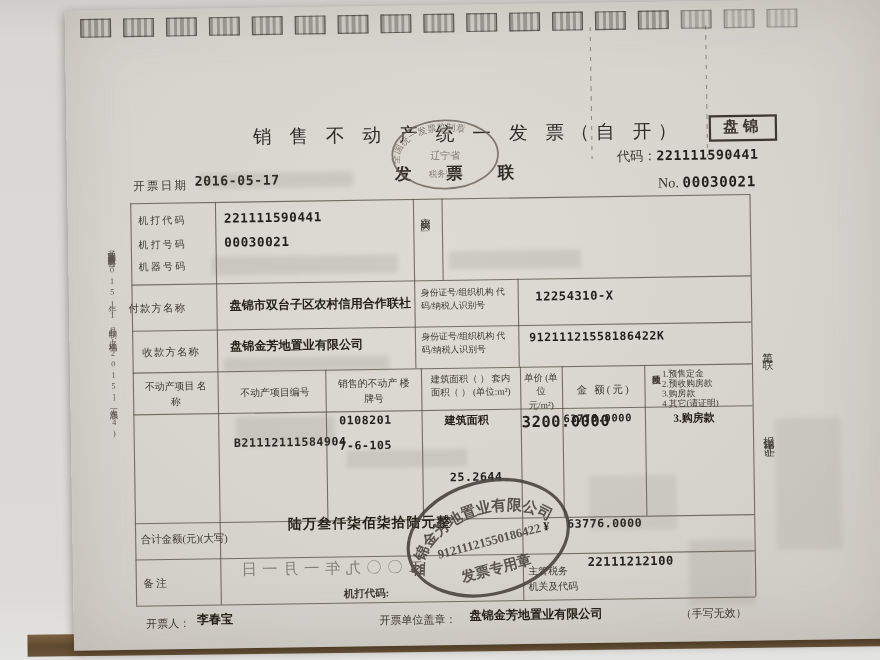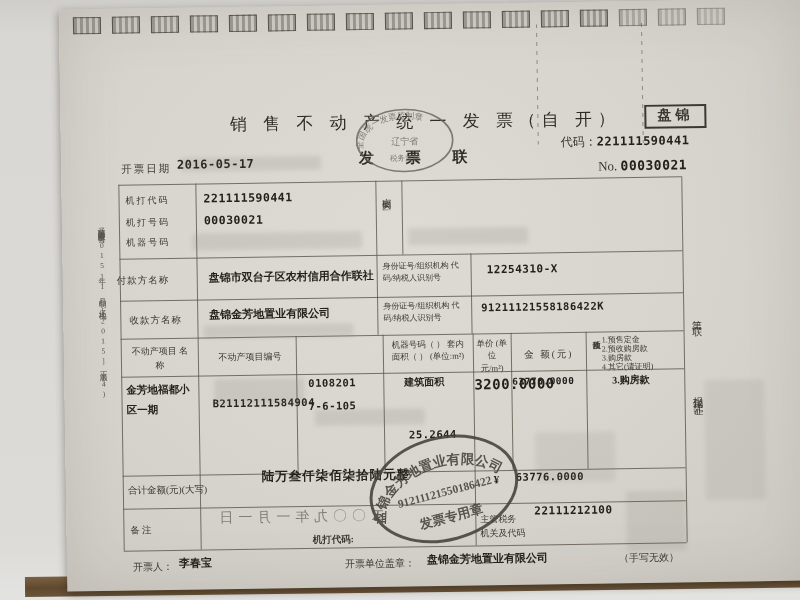--- a/index.html
+++ b/index.html
@@ -117,30 +117,30 @@
     <div class="cjkval" style="left:146px;top:263px;font-size:11px">盘锦市双台子区农村信用合作联社</div>
     <div class="lbl" style="left:320px;top:256px;width:84px;font-size:8px;line-height:1.5">身份证号/组织机构 代码/纳税人识别号</div>
     <div class="val" style="left:424px;top:260px;font-size:11px">12254310-X</div>
     <div class="lbl" style="left:66px;top:306px;font-size:9.5px;letter-spacing:1px">收款方名称</div>
     <div class="cjkval" style="left:146px;top:300px;font-size:11px">盘锦金芳地置业有限公司</div>
     <div class="lbl" style="left:320px;top:296px;width:84px;font-size:8px;line-height:1.5">身份证号/组织机构 代码/纳税人识别号</div>
     <div class="val" style="left:418px;top:298px;font-size:10.5px">91211121558186422K</div>
 
     <div class="lbl" style="left:64px;top:336px;width:64px;font-size:9px;text-align:center;line-height:1.6">不动产项目 名称</div>
     <div class="lbl" style="left:146px;top:344px;width:80px;font-size:9px;text-align:center">不动产项目编号</div>
-    <div class="lbl" style="left:326px;top:334px;width:76px;font-size:8.5px;text-align:center;line-height:1.45">机器号码（ ） 套内面积（ ） (单位:m²)</div>
+    <div class="lbl" style="left:240px;top:336px;width:72px;font-size:9px;text-align:center;line-height:1.6">销售的不动产 楼牌号</div>
+    <div class="lbl" style="left:326px;top:334px;width:76px;font-size:8.5px;text-align:center;line-height:1.45">建筑面积（ ） 套内面积（ ） (单位:m²)</div>
     <div class="lbl" style="left:412px;top:334px;width:32px;font-size:8.5px;text-align:center;line-height:1.45">单价 (单位 元/m²)</div>
     <div class="lbl" style="left:452px;top:346px;width:66px;font-size:9.5px;text-align:center;letter-spacing:2px">金  额(元)</div>
     <div class="lbl vert" style="left:526px;top:333px;font-size:8px;height:34px">款项性质</div>
     <div class="lbl" style="left:538px;top:333px;font-size:8px">1.预售定金</div>
     <div class="lbl" style="left:538px;top:342px;font-size:8px">2.预收购房款</div>
     <div class="lbl" style="left:538px;top:351px;font-size:8px">3.购房款</div>
     <div class="lbl" style="left:538px;top:360px;font-size:8px">4.其它(请证明)</div>
 
-    <div class="cjkval" style="left:62px;top:372px;width:68px;font-size:10.5px;line-height:1.9">金芳地福都小区一期</div>
     <div class="val" style="left:148px;top:390px;font-size:10.5px">B21112111584904</div>
     <div class="val" style="left:244px;top:371px;font-size:10.5px">0108201</div>
     <div class="val" style="left:244px;top:394px;font-size:10.5px">7-6-105</div>
     <div class="cjkval" style="left:340px;top:371px;font-size:10px">建筑面积</div>
     <div class="val" style="left:344px;top:424px;font-size:10.5px">25.2644</div>
     <div class="val" style="left:410px;top:373px;font-size:14px">3200.0000</div>
     <div class="val" style="left:448px;top:373px;font-size:9.5px">63776.0000</div>
     <div class="cjkval" style="left:548px;top:372px;font-size:10px">3.购房款</div>
 
     <div class="lbl" style="left:62px;top:476px;font-size:9.5px">合计金额(元)(大写)</div>

